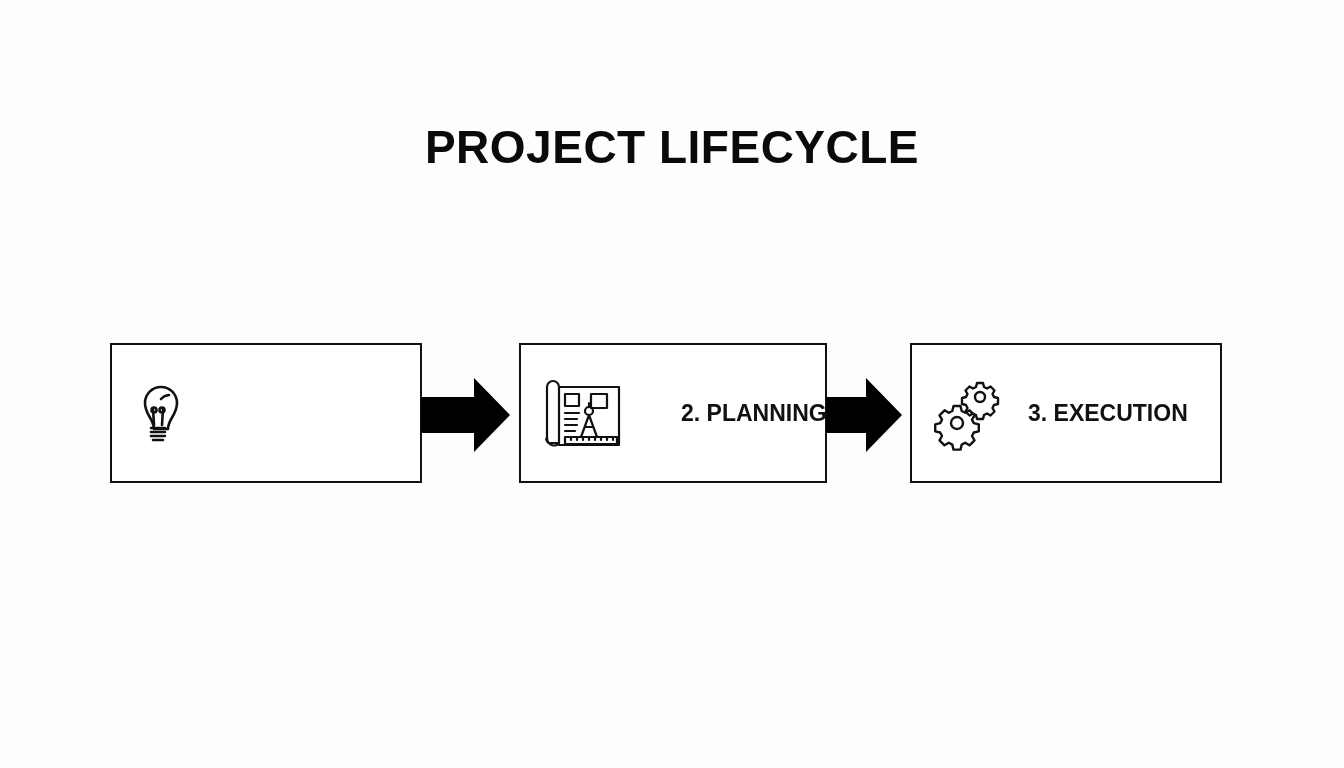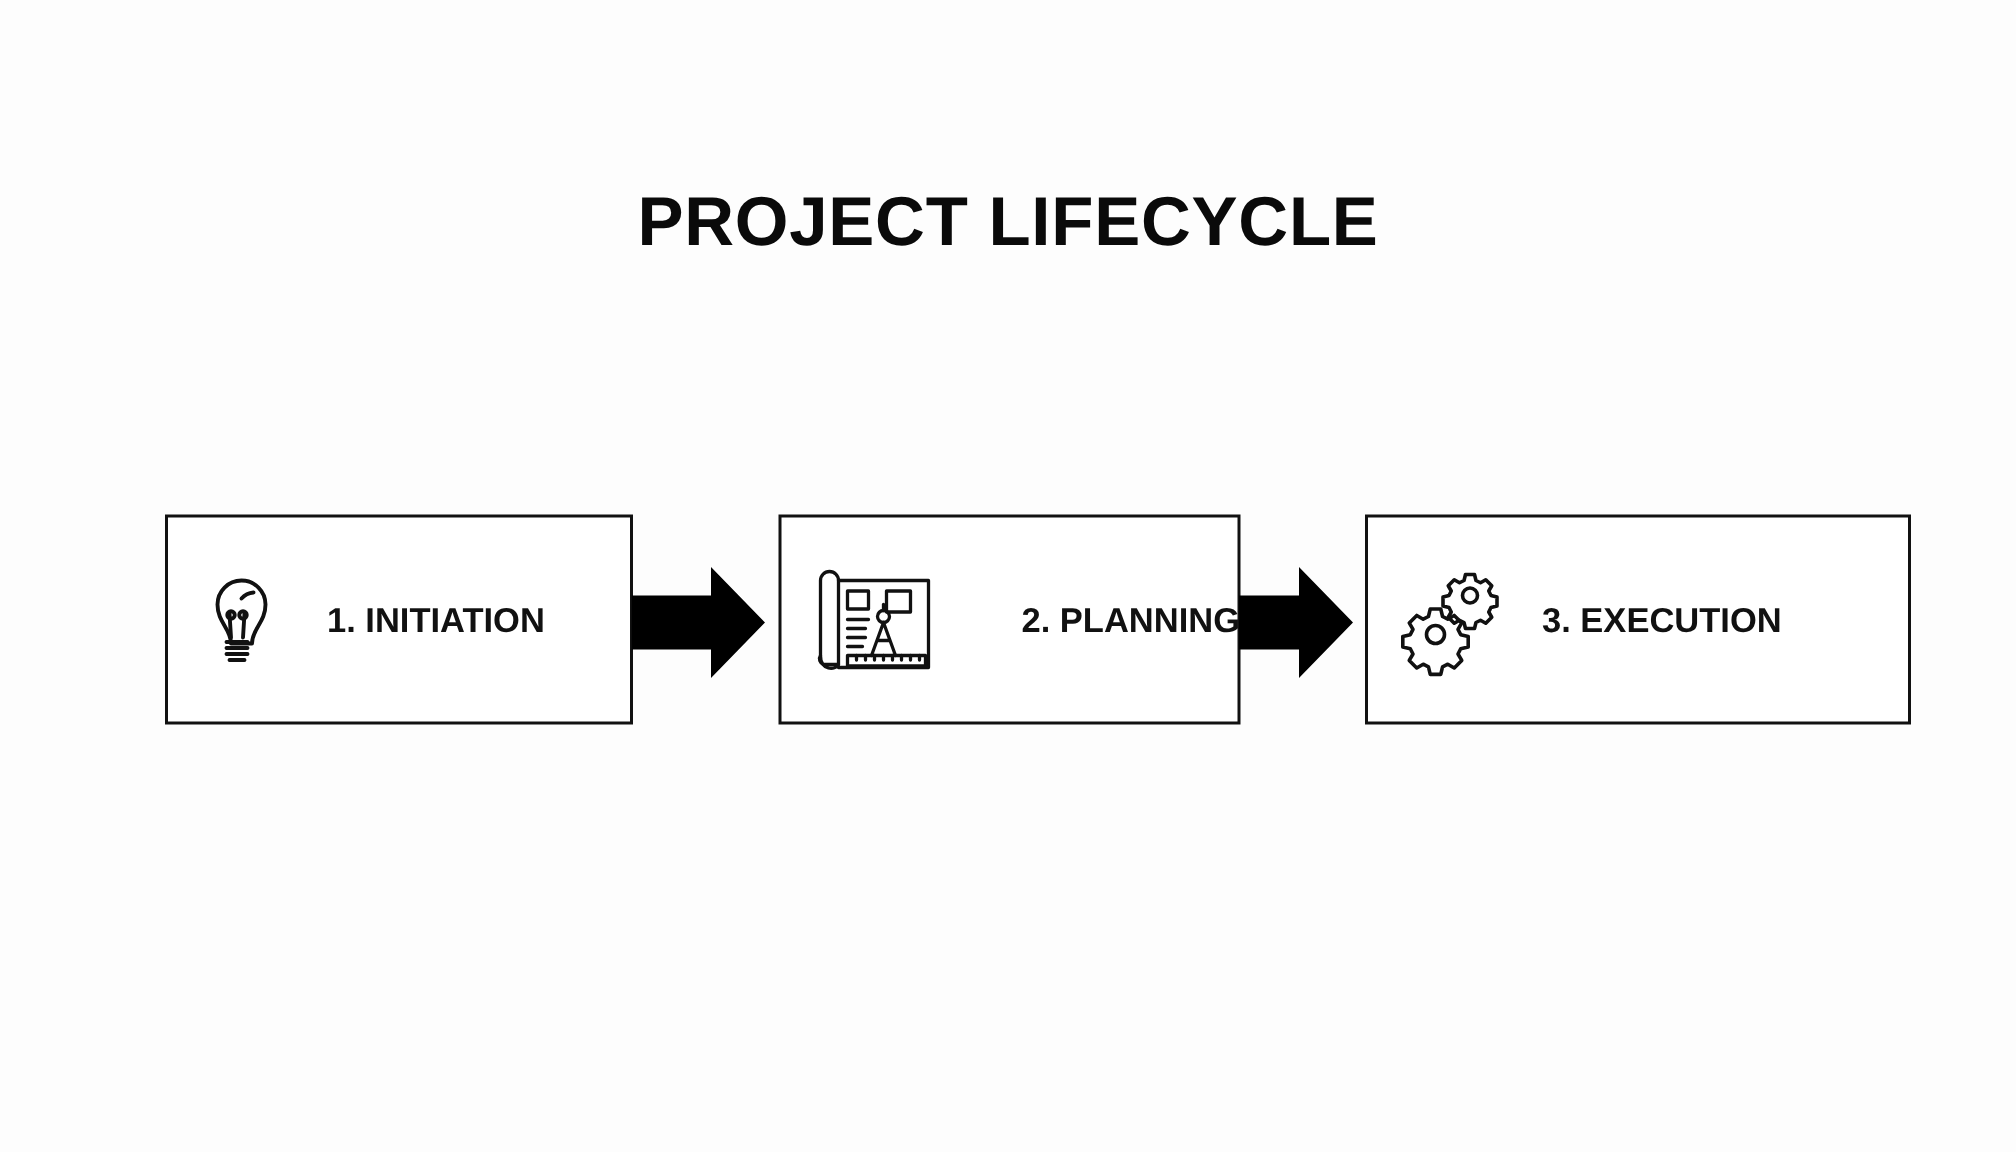--- a/index.html
+++ b/index.html
@@ -19,21 +19,20 @@
   <svg class="icon" style="left:16px;" viewBox="0 0 80 76">
     <g fill="none" stroke="#111" stroke-width="2.6" stroke-linecap="round" stroke-linejoin="round">
       <path d="M33 56 C33 46 24 42 24 30 A16 16 0 1 1 56 30 C56 42 47 46 47 56 Z" transform="translate(-7,-4)"></path>
       <path d="M29 24 A12 12 0 0 1 37 20" transform="translate(4,-2)"></path>
       <path d="M31 52 L30 36 M39 52 L40 36" transform="translate(-5,-4)"></path>
       <circle cx="26" cy="33" r="2.5"></circle>
       <circle cx="34" cy="33" r="2.5"></circle>
       <path d="M26 55 h14 M26 59 h14 M26 63 h14 M28 67 h10" transform="translate(-3,-4)"></path>
     </g>
   </svg>
-  <span class="label" style="left:106px;">1. INITIATION</span>
 </div>
 
 <svg class="arrow" style="left:421px;" width="92" height="74" viewBox="0 0 92 74">
   <polygon points="0,19 53,19 53,0 89,37 53,74 53,55 0,55" fill="#000"></polygon>
 </svg>
 
 <div class="box" style="left:519px; width:308px;">
   <svg class="icon" style="left:20px;" viewBox="0 0 80 76">
     <g fill="none" stroke="#111" stroke-width="2.2" stroke-linecap="round" stroke-linejoin="round">
       <path d="M6 10 A6 6 0 0 1 18 10 L18 66 L8 66 A4 4 0 0 1 6 60 Z"></path>
@@ -49,21 +48,21 @@
       <path d="M30 60 v3 M36 60 v3 M42 60 v3 M48 60 v3 M54 60 v3 M60 60 v3 M66 60 v3 M72 60 v3"></path>
     </g>
   </svg>
   <span class="label" style="left:124px;margin-left:36px;">2. PLANNING</span>
 </div>
 
 <svg class="arrow" style="left:826px;" width="80" height="74" viewBox="0 0 80 74">
   <polygon points="0,19 40,19 40,0 76,37 40,74 40,55 0,55" fill="#000"></polygon>
 </svg>
 
-<div class="box" style="left:910px; width:364px;">
+<div class="box" style="left:910px; width:312px;">
   <svg class="icon" style="left:20px;" viewBox="0 0 80 76">
     <g fill="none" stroke="#111" stroke-width="2.4" stroke-linejoin="round">
       <g transform="translate(48,20)">
         <path d="M-3,-14 h6 l1,4 l3,1.5 l3.5,-2 l4,4 l-2,3.5 l1.5,3 l4,1 v6 l-4,1 l-1.5,3 l2,3.5 l-4,4 l-3.5,-2 l-3,1.5 l-1,4 h-6 l-1,-4 l-3,-1.5 l-3.5,2 l-4,-4 l2,-3.5 l-1.5,-3 l-4,-1 v-6 l4,-1 l1.5,-3 l-2,-3.5 l4,-4 l3.5,2 l3,-1.5 z"></path>
         <circle cx="0" cy="0" r="5"></circle>
       </g>
       <g transform="translate(25,46)">
         <path d="M-3.5,-17 h7 l1.2,5 l3.5,1.8 l4.3,-2.5 l5,5 l-2.5,4.3 l1.8,3.5 l5,1.2 v7 l-5,1.2 l-1.8,3.5 l2.5,4.3 l-5,5 l-4.3,-2.5 l-3.5,1.8 l-1.2,5 h-7 l-1.2,-5 l-3.5,-1.8 l-4.3,2.5 l-5,-5 l2.5,-4.3 l-1.8,-3.5 l-5,-1.2 v-7 l5,-1.2 l1.8,-3.5 l-2.5,-4.3 l5,-5 l4.3,2.5 l3.5,-1.8 z"></path>
         <circle cx="0" cy="0" r="6"></circle>
       </g>

